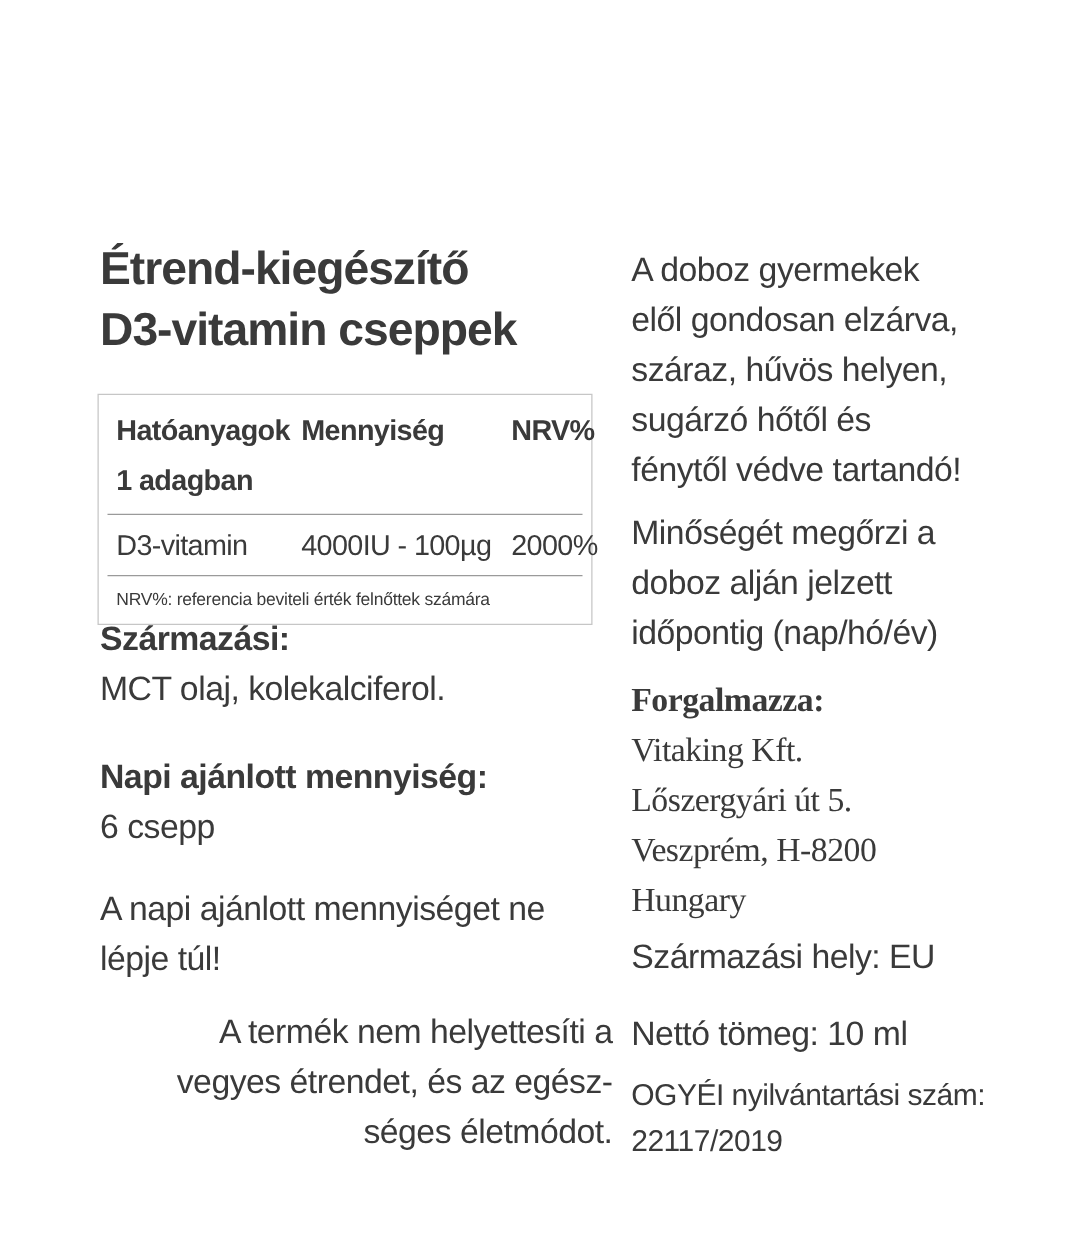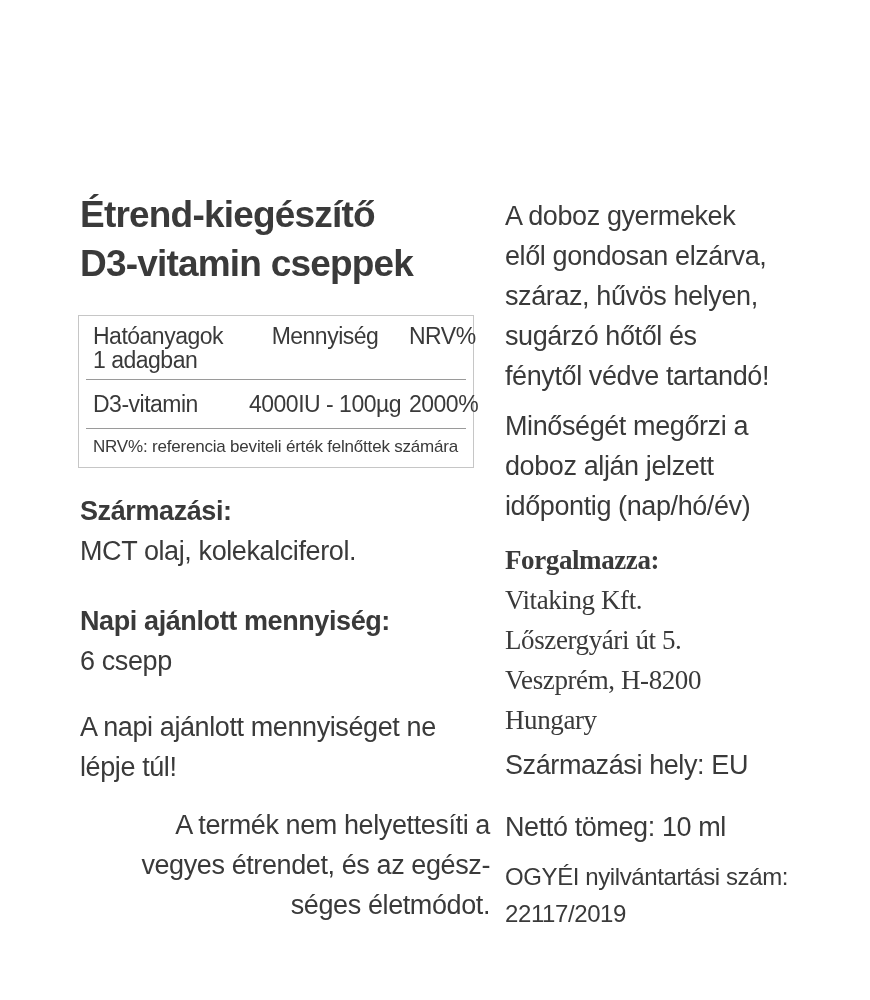--- a/index.html
+++ b/index.html
@@ -34,29 +34,29 @@
     border: 1px solid var(--table-border);
     background: var(--page-bg);
     font-size: 23px; letter-spacing: -0.5px;
     padding: 0 7px;
   }
   .t-grid {
     display: grid;
     grid-template-columns: 148px 168px 1fr;
     padding: 8px 7px 7px 7px;
   }
-  .t-head { font-weight: 400; line-height: 24px; }
+  .t-head { font-weight: 700; line-height: 40px; }
   .t-head .c1 { white-space: nowrap; }
-  .c2 { text-align: center; white-space: nowrap; }
+  .c2 { white-space: nowrap; }
   .c3 { text-align: right; white-space: nowrap; }
   .t-rule { border-top: 1px solid var(--table-rule); }
   .t-row { line-height: 30px; padding-top: 9px; padding-bottom: 9px; }
   .t-foot {
     padding: 8px 7px 10px 7px;
-    font-size: 17px; letter-spacing: -0.2px;
+    font-size: 14px; letter-spacing: -0.2px;
     line-height: 20px; white-space: nowrap;
   }
 
   
   .para {
     font-size: 27px; line-height: 40px; letter-spacing: -0.4px;
     white-space: nowrap;
   }
   .para .hd { font-weight: 700; display: block; }
   .lcol { left: 80px; width: 410px; }

